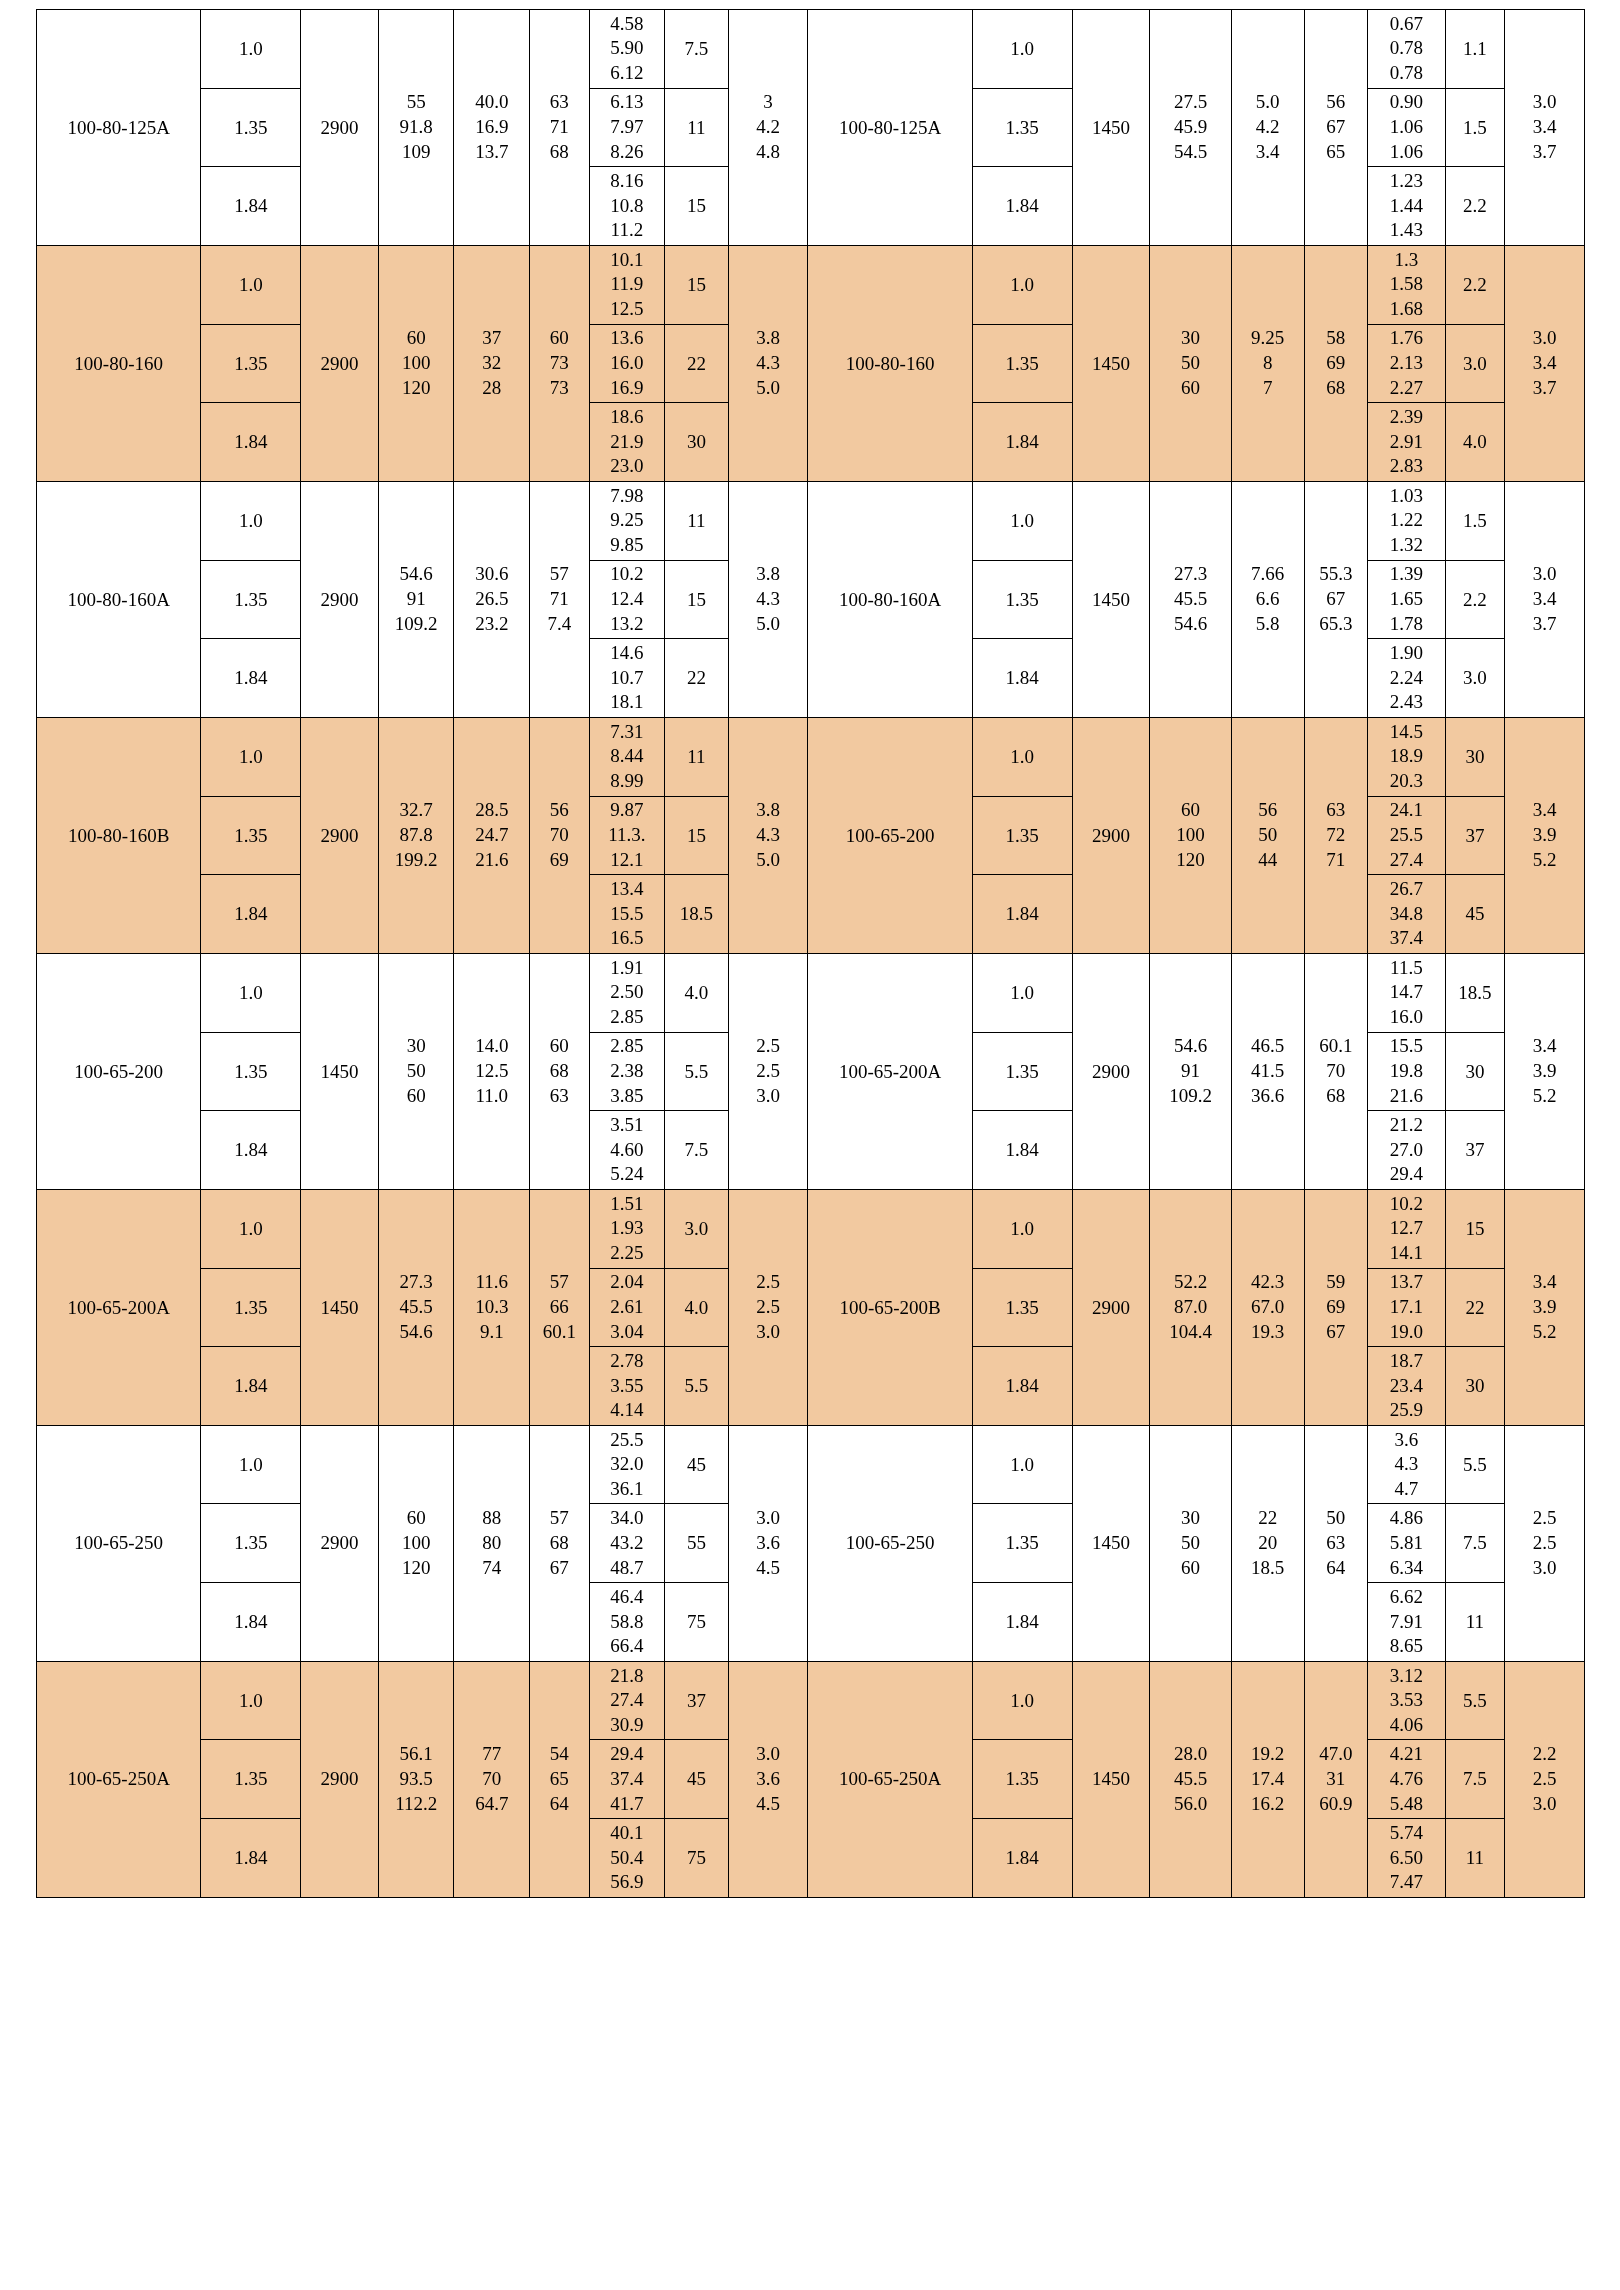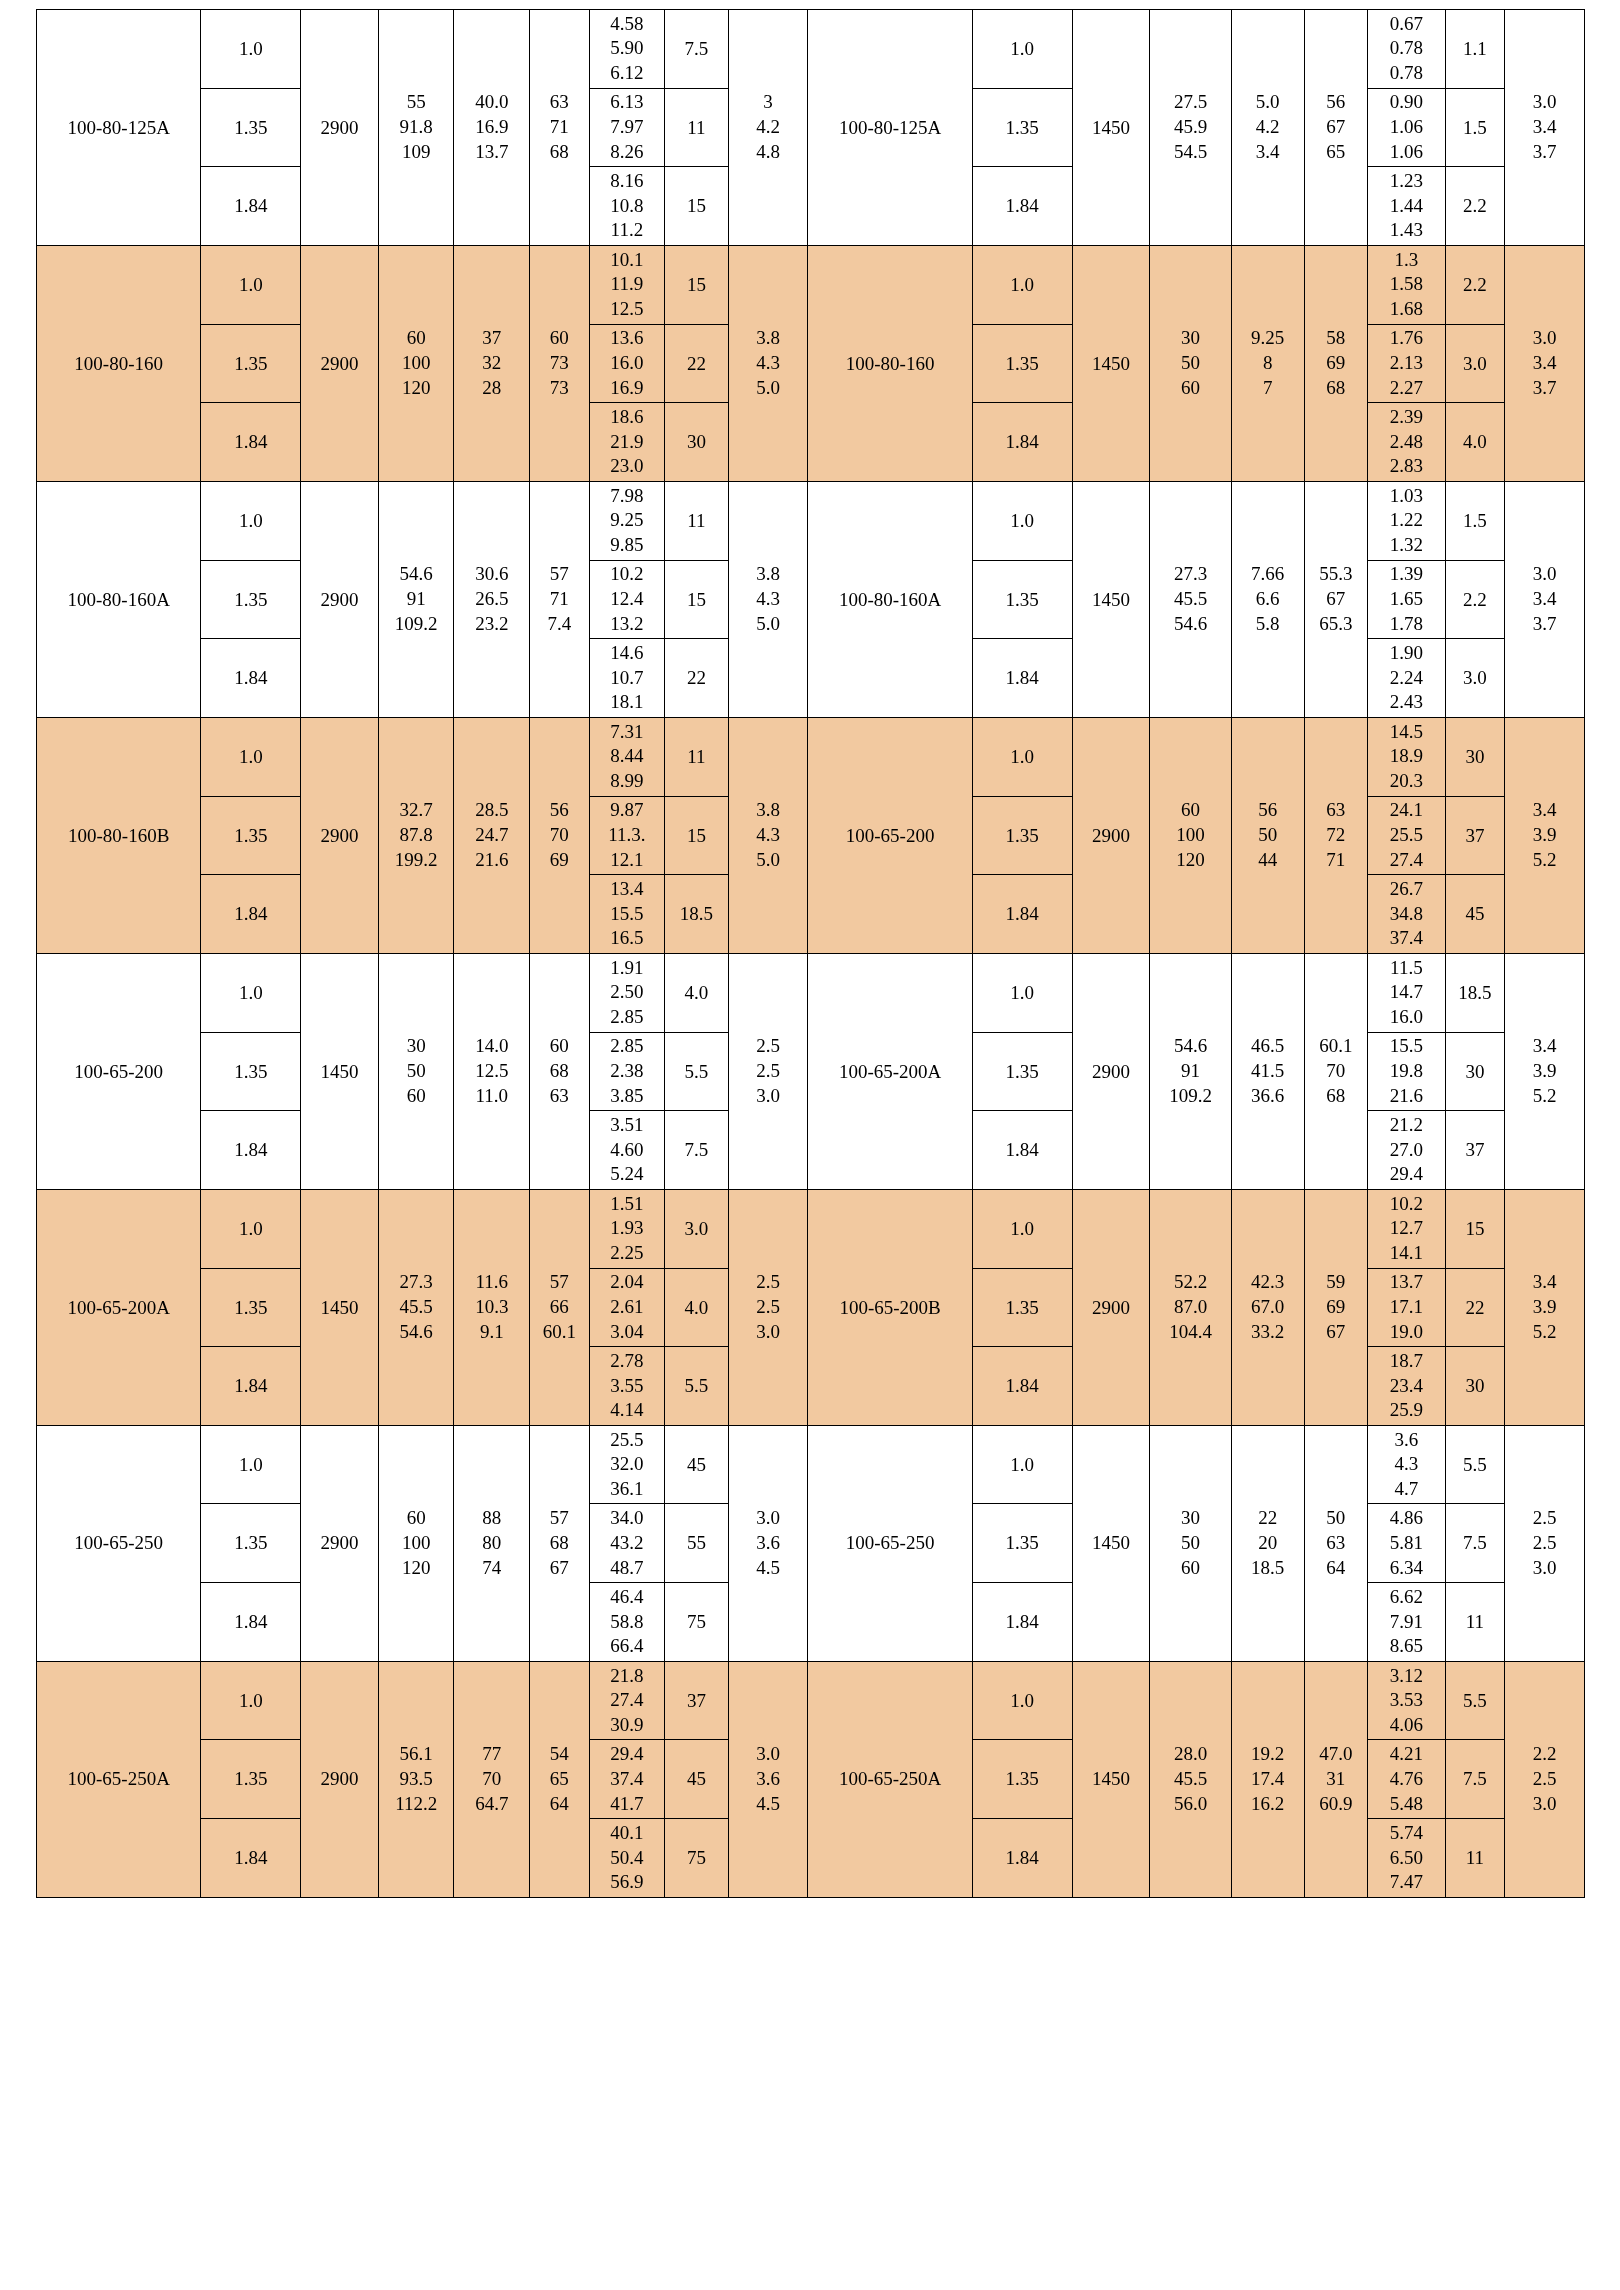--- a/index.html
+++ b/index.html
@@ -267,21 +267,21 @@
           <td>1.84</td>
           <td>
             <span class="multi">18.6</span>
             <span class="multi">21.9</span>
             <span class="multi">23.0</span>
           </td>
           <td>30</td>
           <td>1.84</td>
           <td>
             <span class="multi">2.39</span>
-            <span class="multi">2.48</span>
+            <span class="multi">2.91</span>
             <span class="multi">2.83</span>
           </td>
           <td>4.0</td>
         </tr>
         <tr class="band-plain">
           <td rowspan="3">100-80-160A</td>
           <td>1.0</td>
           <td rowspan="3">2900</td>
           <td rowspan="3">
             <span class="multi">54.6</span>
@@ -589,21 +589,21 @@
           <td>1.0</td>
           <td rowspan="3">2900</td>
           <td rowspan="3">
             <span class="multi">52.2</span>
             <span class="multi">87.0</span>
             <span class="multi">104.4</span>
           </td>
           <td rowspan="3">
             <span class="multi">42.3</span>
             <span class="multi">67.0</span>
-            <span class="multi">33.2</span>
+            <span class="multi">19.3</span>
           </td>
           <td rowspan="3">
             <span class="multi">59</span>
             <span class="multi">69</span>
             <span class="multi">67</span>
           </td>
           <td>
             <span class="multi">10.2</span>
             <span class="multi">12.7</span>
             <span class="multi">14.1</span>

